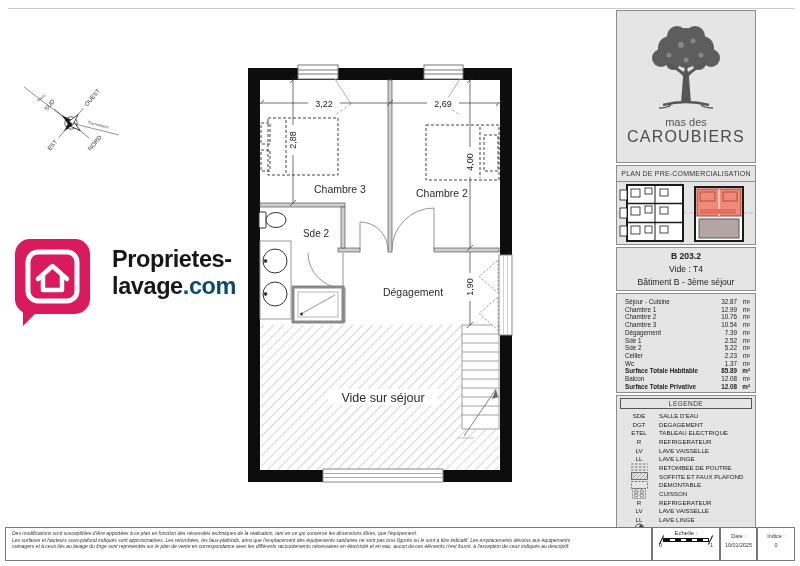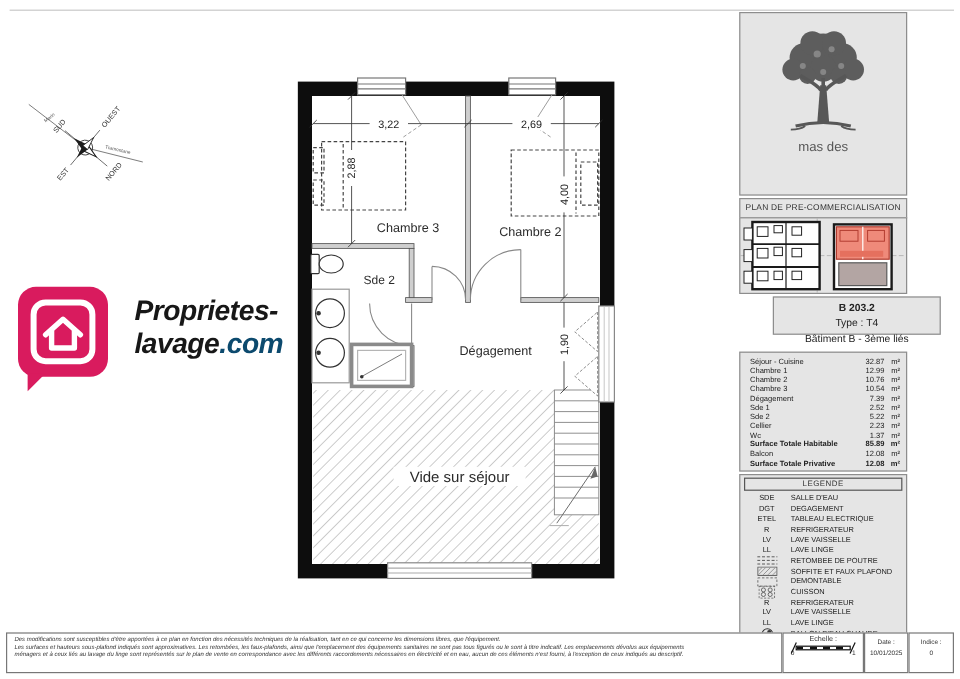--- a/index.html
+++ b/index.html
@@ -10,31 +10,31 @@
   }
   .sheet-top-line { position:absolute; left:8px; top:8px; width:787px; height:1px; background:#c9c9c9; }
 
   
   .brand { position:absolute; left:15px; top:239px; width:215px; height:86px; }
   .brand-icon { position:absolute; left:0; top:0; width:75px; height:75px; border-radius:15px; }
   .brand-icon .bubble { position:absolute; inset:0; border-radius:15px; }
   .brand-icon .tail { position:absolute; left:8px; bottom:-12px; width:0; height:0;
       border-top:15px solid #d91b5e; border-right:15px solid transparent; }
   .brand-text { position:absolute; left:97px; top:7px; font-weight:bold; font-size:23.5px; line-height:27px;
-      letter-spacing:-0.4px; color:#171717; white-space:nowrap;font-style:italic; }
+      letter-spacing:-0.4px; color:#171717; white-space:nowrap; }
 
   
   .sb-box { position:absolute; left:616px; width:140px; border:1px solid #8d8d8d; background:#e5e5e5; }
   .logo-box { top:10px; height:153px; text-align:center; padding-top:6px; }
   .logo-small { font-size:11px; color:#565656; line-height:11px; margin-top:-2px; }
   .logo-large { font-size:16px; color:#4c4c4c; letter-spacing:1.2px; line-height:18px; }
   .title-box { top:165px; height:17px; display:flex; align-items:center; justify-content:center;
       font-size:7px; letter-spacing:0.2px; color:#333; }
   .siteplan-box { top:181px; height:64px; }
-  .unit-box { top:247px; height:32px; text-align:center; font-size:8.6px; line-height:13px; padding-top:2px; color:#222;margin-left:28px; }
+  .unit-box { top:247px; height:44px; text-align:center; font-size:8.6px; line-height:13px; padding-top:2px; color:#222; }
   .unit-ref { font-weight:bold; }
   .surf-box { top:293px; height:100px; padding:4px 5px 0 8px; }
   .srow { display:flex; font-size:6.3px; line-height:7.7px; color:#222; }
   .srow.bold { font-weight:bold; }
   .slabel { flex:1; }
   .sval { width:24px; text-align:right; }
   .sunit { width:13px; text-align:right; }
   .legend-box { top:395px; height:136px; padding:2px; }
   .legend-title { border:1px solid #555; text-align:center; font-size:6.6px; line-height:9px;
       letter-spacing:0.4px; color:#333; margin:0 1px 2px 1px; }
@@ -260,20 +260,21 @@
           <circle cx="38" cy="40" r="2.5"></circle>
         <circle cx="70" cy="40" r="2.5"></circle>
           <circle cx="55" cy="45" r="2.5"></circle>
       </g>
       <polygon points="50,88 52.5,56 57.5,56 60,88" fill="#575757"></polygon>
       <path d="M53,60 C48,54 42,52 36,48 M57,60 C62,54 68,52 74,48 M55,58 L55,50" stroke="#575757" stroke-width="3" fill="none"></path>
       <path d="M32,90 Q55,84 78,90" stroke="#575757" stroke-width="2.5" fill="none"></path>
       <path d="M40,90 Q36,93 28,93 M70,90 Q74,93 82,93" stroke="#575757" stroke-width="1.5" fill="none"></path>
     </svg>
     <div class="logo-small">mas des</div>
+    <div class="logo-large">CAROUBIERS</div>
   </div>
 
   <div class="sb-box title-box">
     <span>PLAN DE PRE-COMMERCIALISATION</span>
   </div>
 
   <div class="sb-box siteplan-box">
     <svg width="138" height="62" viewBox="0 0 138 62">
       <line x1="0" y1="31" x2="138" y2="31" stroke="#999" stroke-width="0.5" stroke-dasharray="4,2"></line>
       <line x1="64" y1="0" x2="64" y2="62" stroke="#999" stroke-width="0.5" stroke-dasharray="4,2"></line>
@@ -304,22 +305,22 @@
         <rect x="5" y="5" width="15" height="9" fill="none" stroke="#b03a2e" stroke-width="0.8"></rect>
         <rect x="28" y="5" width="14" height="9" fill="none" stroke="#b03a2e" stroke-width="0.8"></rect>
         <rect x="5" y="22" width="36" height="5" fill="#e5705e" stroke="none"></rect>
         <rect x="4" y="32" width="40" height="19" fill="#b3a5a3" stroke="#5a5a5a" stroke-width="1"></rect>
       </g>
     </svg>
   </div>
 
   <div class="sb-box unit-box">
     <div class="unit-ref">B 203.2</div>
-    <div>Type : T4</div>
-    <div>Bâtiment B - 3ème liés</div>
+    <div>Vide : T4</div>
+    <div>Bâtiment B - 3ème séjour</div>
   </div>
 
   <div class="sb-box surf-box">
       <div class="srow">
         <span class="slabel">Séjour - Cuisine</span>
         <span class="sval">32.87</span>
         <span class="sunit">m²</span>
       </div>
       <div class="srow">
         <span class="slabel">Chambre 1</span>

